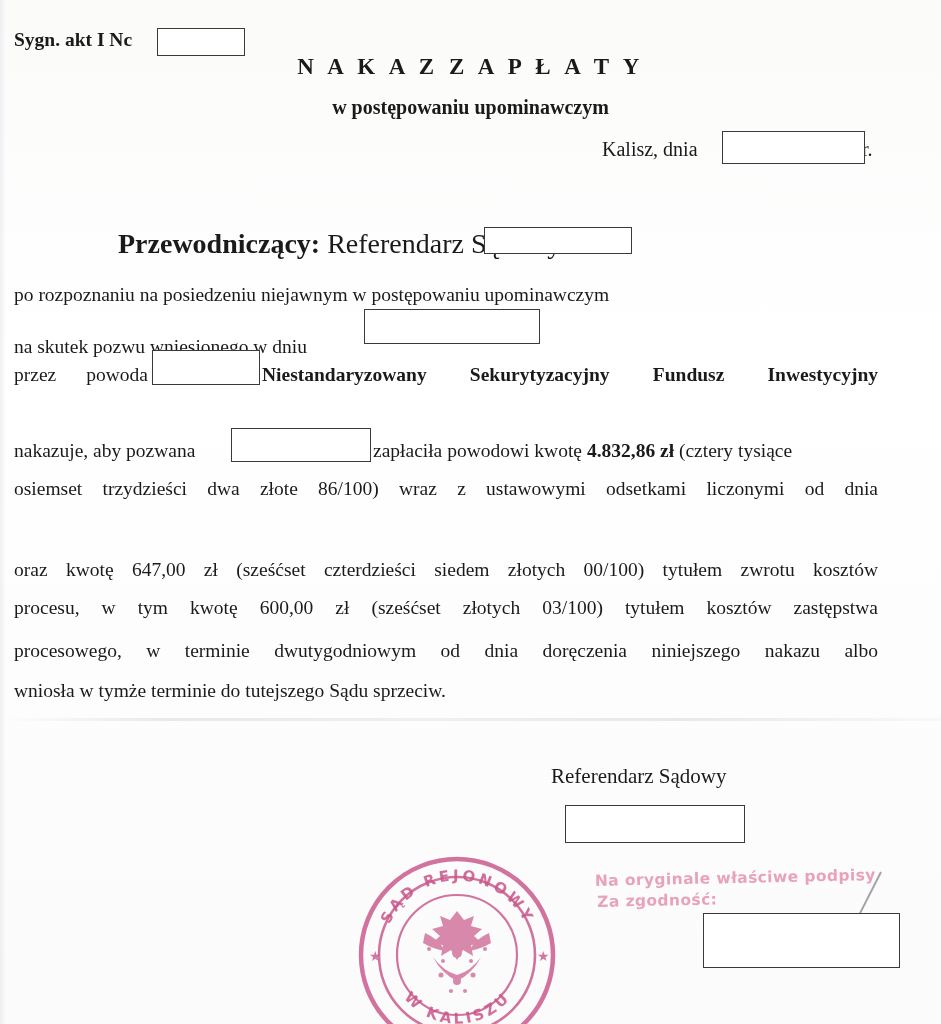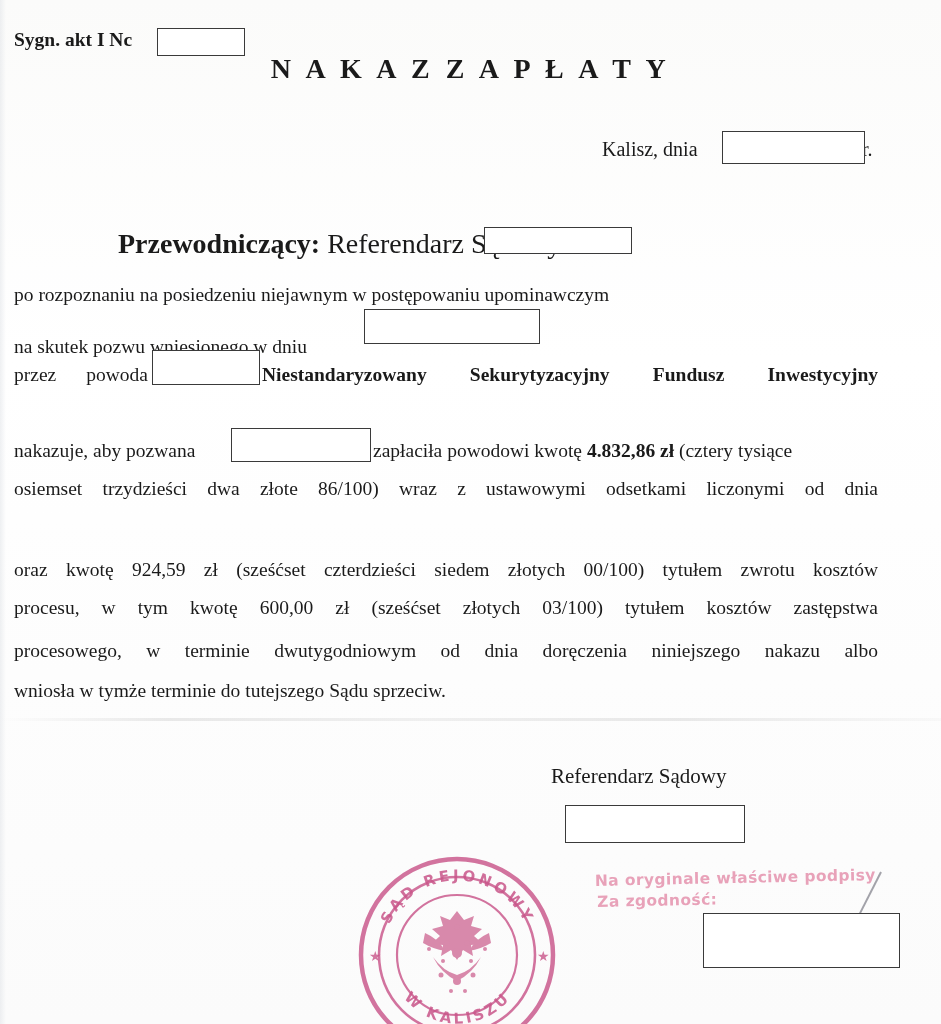--- a/index.html
+++ b/index.html
@@ -54,21 +54,21 @@
   .sygn {
     left: 14px; top: 30px;
     font-size: 19.5px;
     font-weight: bold;
   }
   .title-main {
     left: 0; top: 55px;
     width: 941px;
     text-align: center;
     font-weight: bold;
-    font-size: 28px;
+    font-size: 23px;
     letter-spacing: 4.5px;
     white-space: nowrap;
   }
   .title-sub {
     left: 0; top: 97px;
     width: 941px;
     text-align: center;
     font-weight: bold;
     font-size: 20px;
     white-space: nowrap;
@@ -165,20 +165,21 @@
 <body>
 
 <div id="page">
 
   <div class="scan-tint"></div>
   <div class="scan-seam" style="top:718px;"></div>
   <div class="scan-edge-left"></div>
 
   <div class="tx sygn">Sygn. akt I Nc</div>
   <div class="tx title-main">N A K A Z   Z A P Ł A T Y</div>
+  <div class="tx title-sub">w postępowaniu upominawczym</div>
 
   <div class="tx place-date">Kalisz, dnia</div>
   <div class="tx place-date-suffix">r.</div>
 
 
   <div class="tx chair-line">
     <span class="b">Przewodniczący:</span>
     <span>Referendarz Sądowy</span>
   </div>
 
@@ -189,21 +190,21 @@
   <div class="para p-powoda-rest">Niestandaryzowany Sekurytyzacyjny Fundusz Inwestycyjny</div>
 
   <div class="para p-nakazuje-a">nakazuje, aby pozwana</div>
   <div class="para p-nakazuje-b">
     <span>zapłaciła powodowi kwotę</span>
     <span class="b">4.832,86 zł</span>
     <span>(cztery tysiące</span>
   </div>
 
   <div class="para p-body2 just">osiemset trzydzieści dwa złote 86/100) wraz z ustawowymi odsetkami liczonymi od dnia</div>
-  <div class="para p-body4 just">oraz kwotę 924,59 zł (sześćset czterdzieści siedem złotych 00/100) tytułem zwrotu kosztów</div>
+  <div class="para p-body4 just">oraz kwotę 647,00 zł (sześćset czterdzieści siedem złotych 00/100) tytułem zwrotu kosztów</div>
   <div class="para p-body5 just">procesu, w tym kwotę 600,00 zł (sześćset złotych 03/100) tytułem kosztów zastępstwa</div>
   <div class="para p-body6 just">procesowego, w terminie dwutygodniowym od dnia doręczenia niniejszego nakazu albo</div>
   <div class="para p-body7">wniosła w tymże terminie do tutejszego Sądu sprzeciw.</div>
 
   <div class="tx sig-title">Referendarz Sądowy</div>
 
   <div class="cert-stamp">
     <div class="l1">Na oryginale właściwe podpisy</div>
     <div class="l2">Za zgodność:</div>
   </div>

